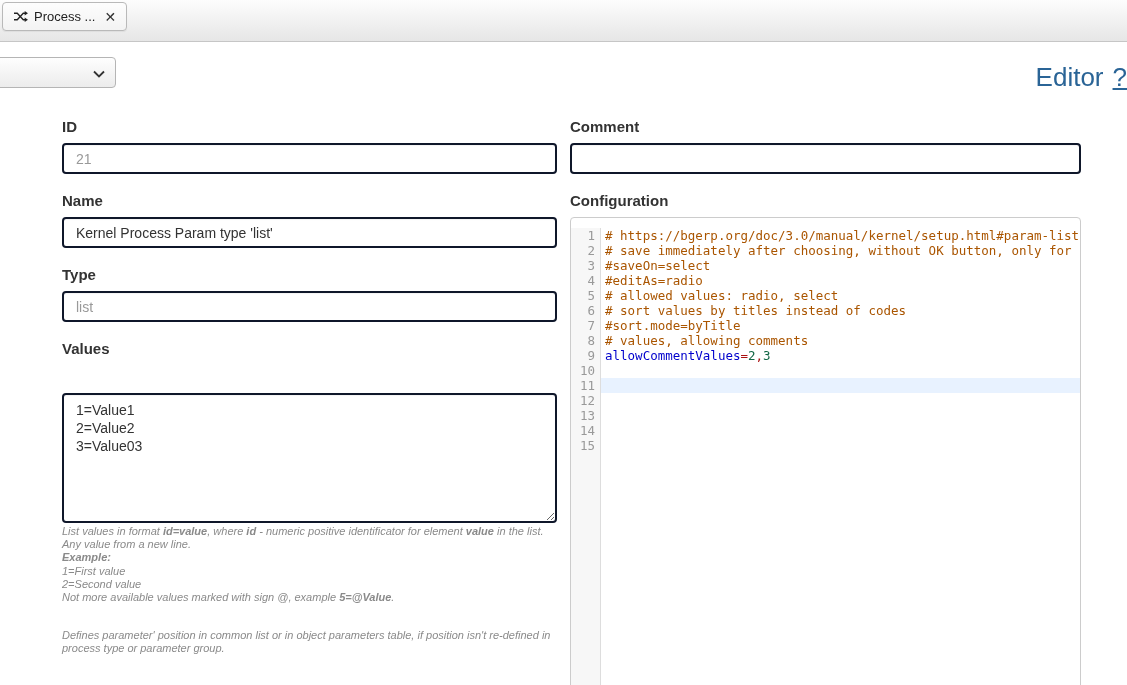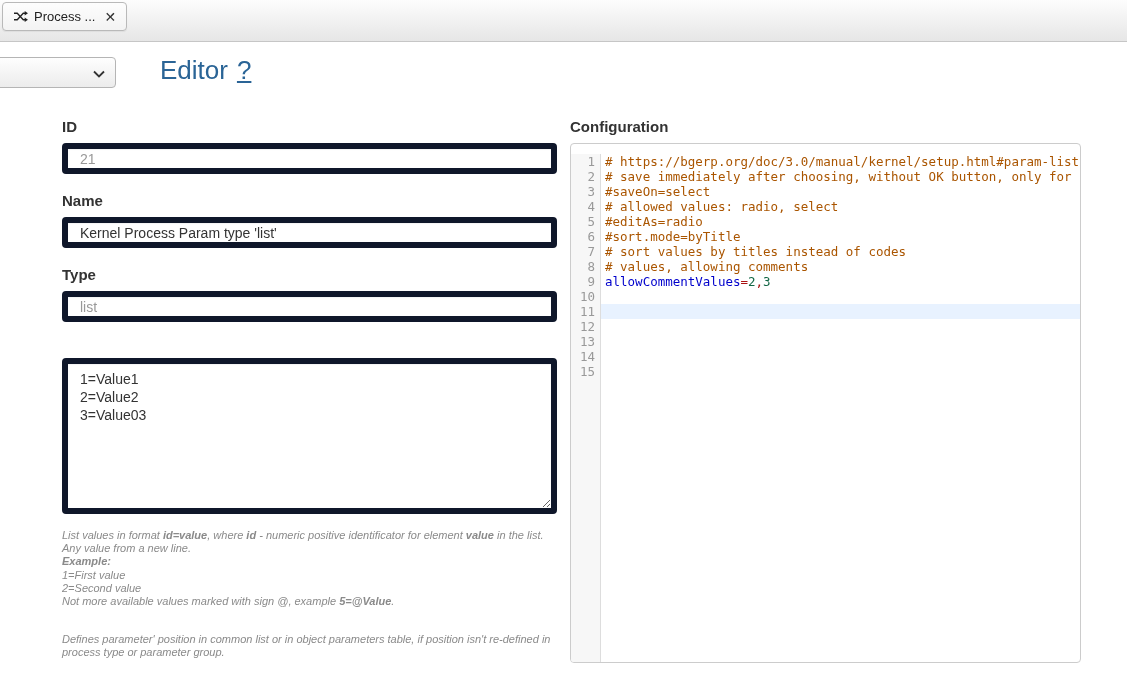--- a/index.html
+++ b/index.html
@@ -17,37 +17,37 @@
   .tab .shuffle { width:15px; height:13px; display:block; }
   .tab .close { font-size:14px; color:#333; padding-left:3px; cursor:pointer; }
 
   
   .select { position:absolute; top:57px; left:-20px; width:136px; height:31px;
             background:linear-gradient(#fefefe,#ececec); border:1px solid #b5b5b5;
             border-radius:4px; cursor:pointer; }
   .select svg { position:absolute; right:9px; top:9px; }
 
   
-  .heading { position:absolute; top:55px; left:0; right:0; padding-left:160px;
-             text-align:left; font-size:26px; color:#2a6496; }
+  .heading { position:absolute; top:62px; left:0; right:0; padding-left:160px;
+             text-align:right; font-size:26px; color:#2a6496; }
   .heading a { color:#2a6496; text-decoration:underline; margin-left:9px; cursor:pointer; }
 
   
   .col { position:absolute; top:118px; }
   .col-left  { left:62px;  width:495px; }
   .col-right { left:570px; width:511px; }
   .grp { margin-bottom:18px; }
   .lbl { display:block; font-size:15px; font-weight:700; color:#333; margin-bottom:8px; }
   .ctl { display:block; width:100%; height:31px; padding:6px 12px; font-size:14px;
-         color:#333; background:#fff; border:6px solid #0f172a; border-radius:4px;
+         color:#333; background:#fff; border:2px solid #0f172a; border-radius:4px;
          font-family:"Liberation Sans", sans-serif; outline:none;
          box-shadow:inset 0 1px 1px rgba(0,0,0,.05); }
   .ctl[disabled] { color:#999; background:#fff; }
-  textarea.ctl { height:156px; resize:vertical; line-height:1.3;margin-top:36px; }
-  .help { margin-top:15px; font-size:11px; line-height:1.2; font-style:italic; color:#8a8a8a; }
+  textarea.ctl { height:130px; resize:vertical; line-height:1.3;margin-top:36px; }
+  .help { margin-top:2px; font-size:11px; line-height:1.2; font-style:italic; color:#8a8a8a; }
   .grp-values { margin-bottom:25px; }
 
   
   .cm { display:flex; width:100%; height:520px; border:1px solid #ccc; border-radius:4px;
         background:#fff; overflow:hidden; font-family:"DejaVu Sans Mono", monospace;
         font-size:12.5px; line-height:15px; padding-top:10px; cursor:text; }
   .cm-gutter { width:30px; flex:0 0 30px; background:#f7f7f7; border-right:1px solid #ddd;
                color:#999; text-align:right; }
   .cm-gutter .ln { height:15px; padding-right:5px; }
   .cm-code { flex:1 1 auto; overflow:hidden; }
@@ -94,31 +94,36 @@
   </div>
   <div class="grp">
     <label class="lbl">Name</label>
     <input class="ctl" value="Kernel Process Param type 'list'" style="">
   </div>
   <div class="grp">
     <label class="lbl">Type</label>
     <input class="ctl" disabled="" value="list" style="">
   </div>
   <div class="grp grp-values">
+    <label class="lbl">Values</label>
     <textarea class="ctl" spellcheck="false" style="">1=Value1
 2=Value2
 3=Value03</textarea>
     <div class="help">List values in format <b>id=value</b>, where <b>id</b> - numeric positive identificator for element <b>value</b> in the list. Any value from a new line.<br><b>Example:</b><br>1=First value<br>2=Second value<br>Not more available values marked with sign @, example <b>5=@Value</b>.</div>
   </div>
   <div class="grp">
     <div class="help">Defines parameter' position in common list or in object parameters table, if position isn't re-defined in process type or parameter group.</div>
   </div>
 </div>
 
 <div class="col col-right">
+  <div class="grp">
+    <label class="lbl">Comment</label>
+    <input class="ctl" value="" style="">
+  </div>
   <div class="grp">
     <label class="lbl">Configuration</label>
     <div class="cm">
       <div class="cm-gutter">
           <div class="ln">1</div>
           <div class="ln">2</div>
           <div class="ln">3</div>
           <div class="ln">4</div>
           <div class="ln">5</div>
           <div class="ln">6</div>
@@ -129,24 +134,24 @@
           <div class="ln">11</div>
           <div class="ln">12</div>
           <div class="ln">13</div>
           <div class="ln">14</div>
           <div class="ln">15</div>
         </div>
       <div class="cm-code">
           <div class="line"><span class="tok-comment"># https://bgerp.org/doc/3.0/manual/kernel/setup.html#param-list</span></div>
           <div class="line"><span class="tok-comment"># save immediately after choosing, without OK button, only for sing</span></div>
           <div class="line"><span class="tok-comment">#saveOn=select</span></div>
+          <div class="line"><span class="tok-comment">#editAs=radio</span></div>
           <div class="line"><span class="tok-comment"># allowed values: radio, select</span></div>
-          <div class="line"><span class="tok-comment">#editAs=radio</span></div>
+          <div class="line"><span class="tok-comment"># sort values by titles instead of codes</span></div>
           <div class="line"><span class="tok-comment">#sort.mode=byTitle</span></div>
-          <div class="line"><span class="tok-comment"># sort values by titles instead of codes</span></div>
           <div class="line"><span class="tok-comment"># values, allowing comments</span></div>
           <div class="line"><span class="tok-key">allowCommentValues</span><span class="tok-punct">=</span><span class="tok-num">2</span><span class="tok-punct">,</span><span class="tok-num">3</span></div>
           <div class="line"></div>
           <div class="line active"></div>
         </div>
     </div>
   </div>
 </div>
 
 </body></html>

